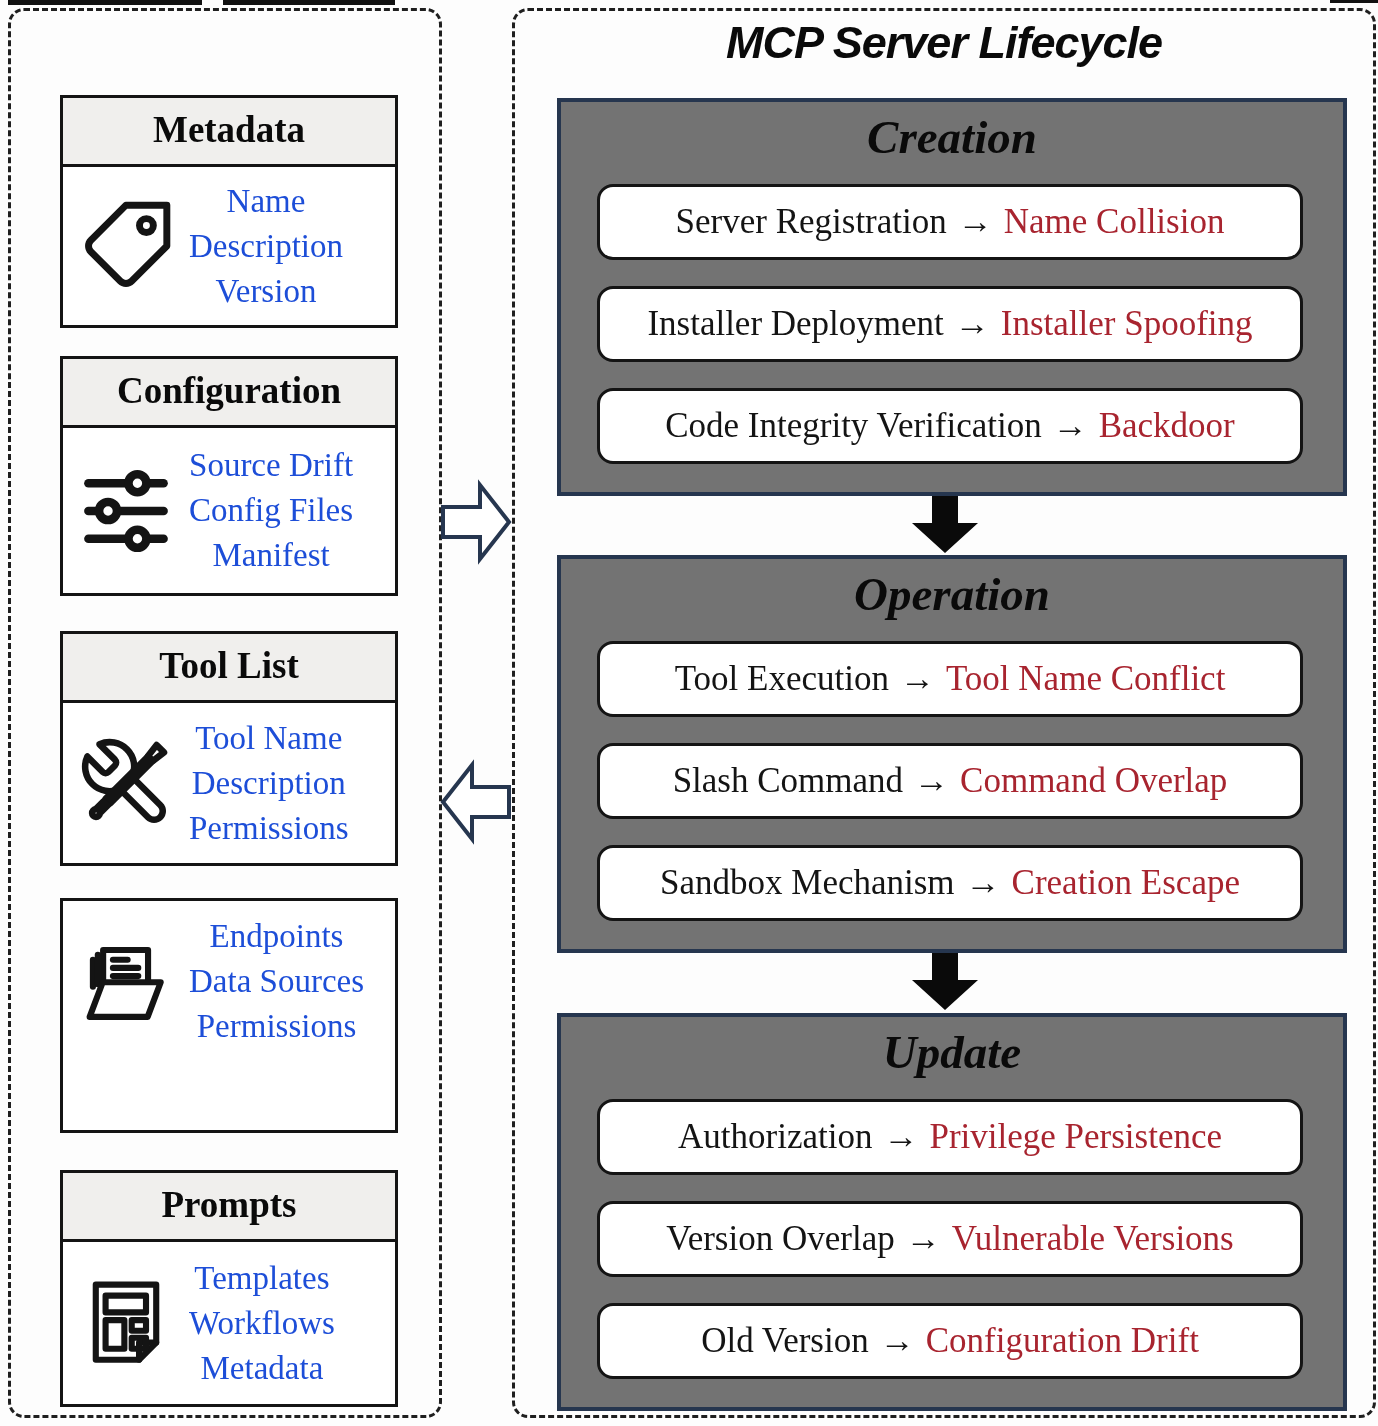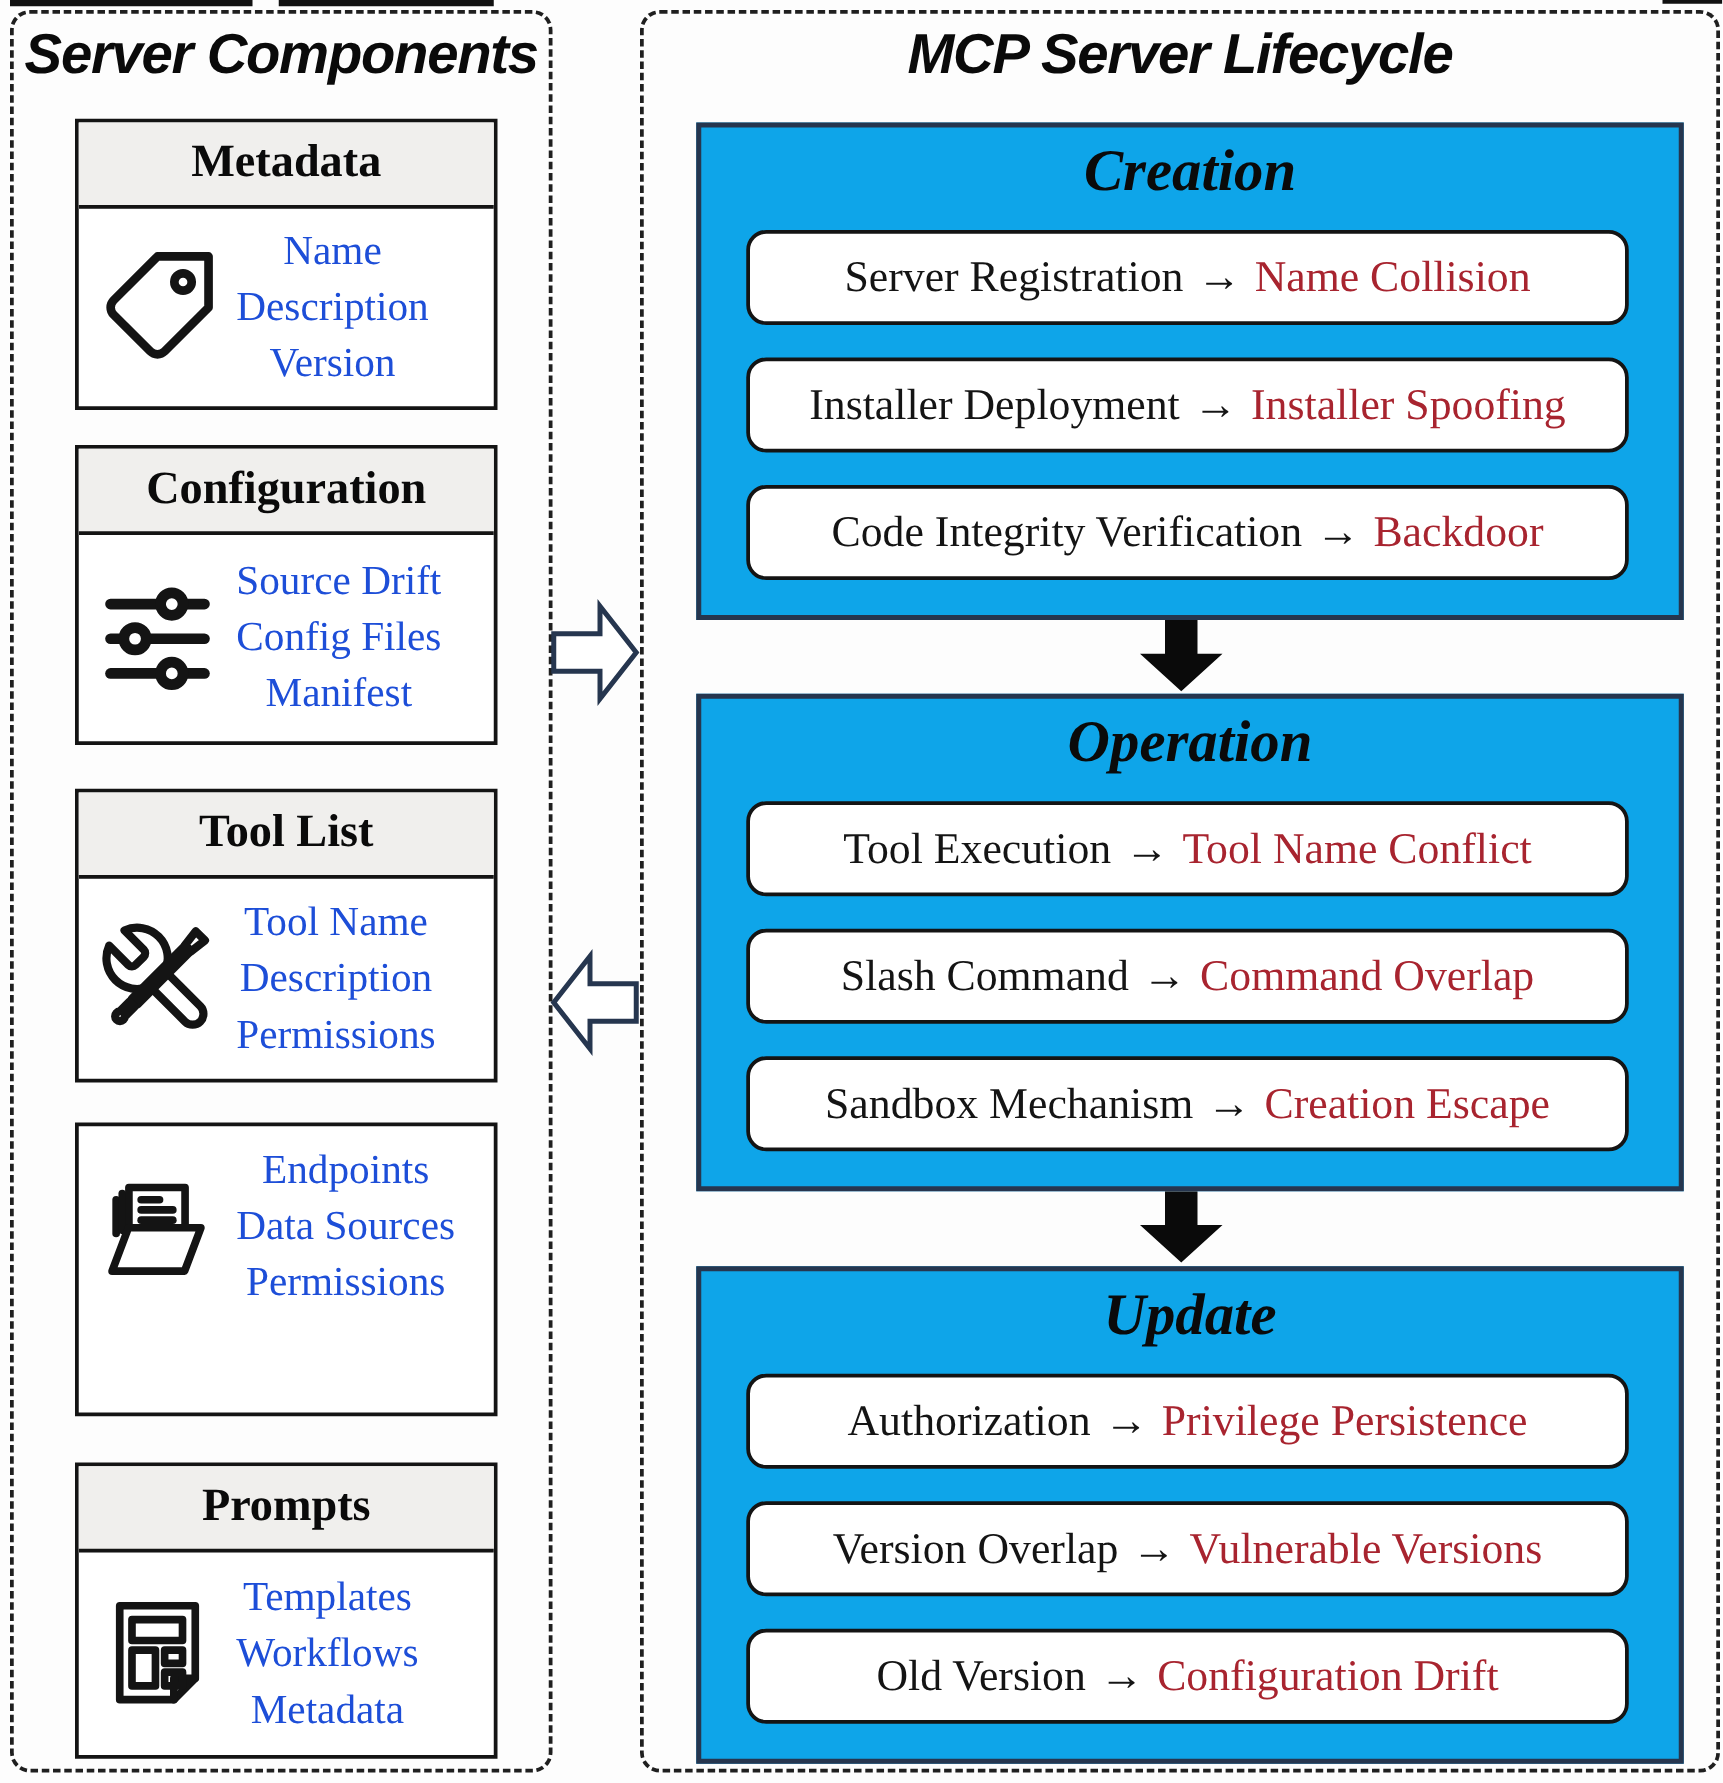--- a/index.html
+++ b/index.html
@@ -29,21 +29,21 @@
   .comp-lines{font-size:33px;line-height:45px;color:#1d4ed8;text-align:center;}
 
   #comp-metadata{top:84px;height:233px;}
   #comp-configuration{top:345px;height:240px;}
   #comp-toollist{top:620px;height:235px;}
   #comp-resources{top:887px;height:235px;}
   #comp-prompts{top:1159px;height:237px;}
 
   
   .stage{position:absolute;left:42px;width:790px;height:398px;border:4px solid #26364f;
-         background:#0ea5e9;box-sizing:border-box;}
+         background:#737373;box-sizing:border-box;}
   #stage-creation{top:87px;}
   #stage-operation{top:544px;}
   #stage-update{top:1002px;}
   .stage-title{text-align:center;font-size:47px;font-weight:bold;font-style:italic;
                margin-top:8px;color:#0a0a0a;}
   .stage-item{position:absolute;left:36px;width:706px;height:76px;border:3px solid #141414;
               border-radius:16px;background:#ffffff;box-sizing:border-box;
               display:flex;align-items:center;justify-content:center;
               font-size:35px;color:#141414;white-space:nowrap;}
   .si-1{top:82px;} .si-2{top:184px;} .si-3{top:286px;}
@@ -60,21 +60,20 @@
 </head>
 <body>
 
 <div class="canvas">
 
   <div class="artifact" style="left:8px;width:194px;"></div>
   <div class="artifact" style="left:223px;width:172px;"></div>
   <div class="artifact" style="left:1330px;width:48px;height:3px;"></div>
 
   <div class="panel" id="left-panel">
-    <div class="panel-title">Server Components</div>
 
     <div class="comp" id="comp-metadata">
       <div class="comp-header">Metadata</div>
       <div class="comp-body">
         <div class="comp-icon">
           <svg viewBox="0 0 24 24">
               <g transform="translate(24 0) scale(-1 1)">
             <path d="M20.59 13.41l-7.17 7.17a2 2 0 0 1-2.83 0L2 12V2h10l8.59 8.59a2 2 0 0 1 0 2.83z"></path>
             <circle cx="7" cy="7" r="1.7"></circle>
           </g>

